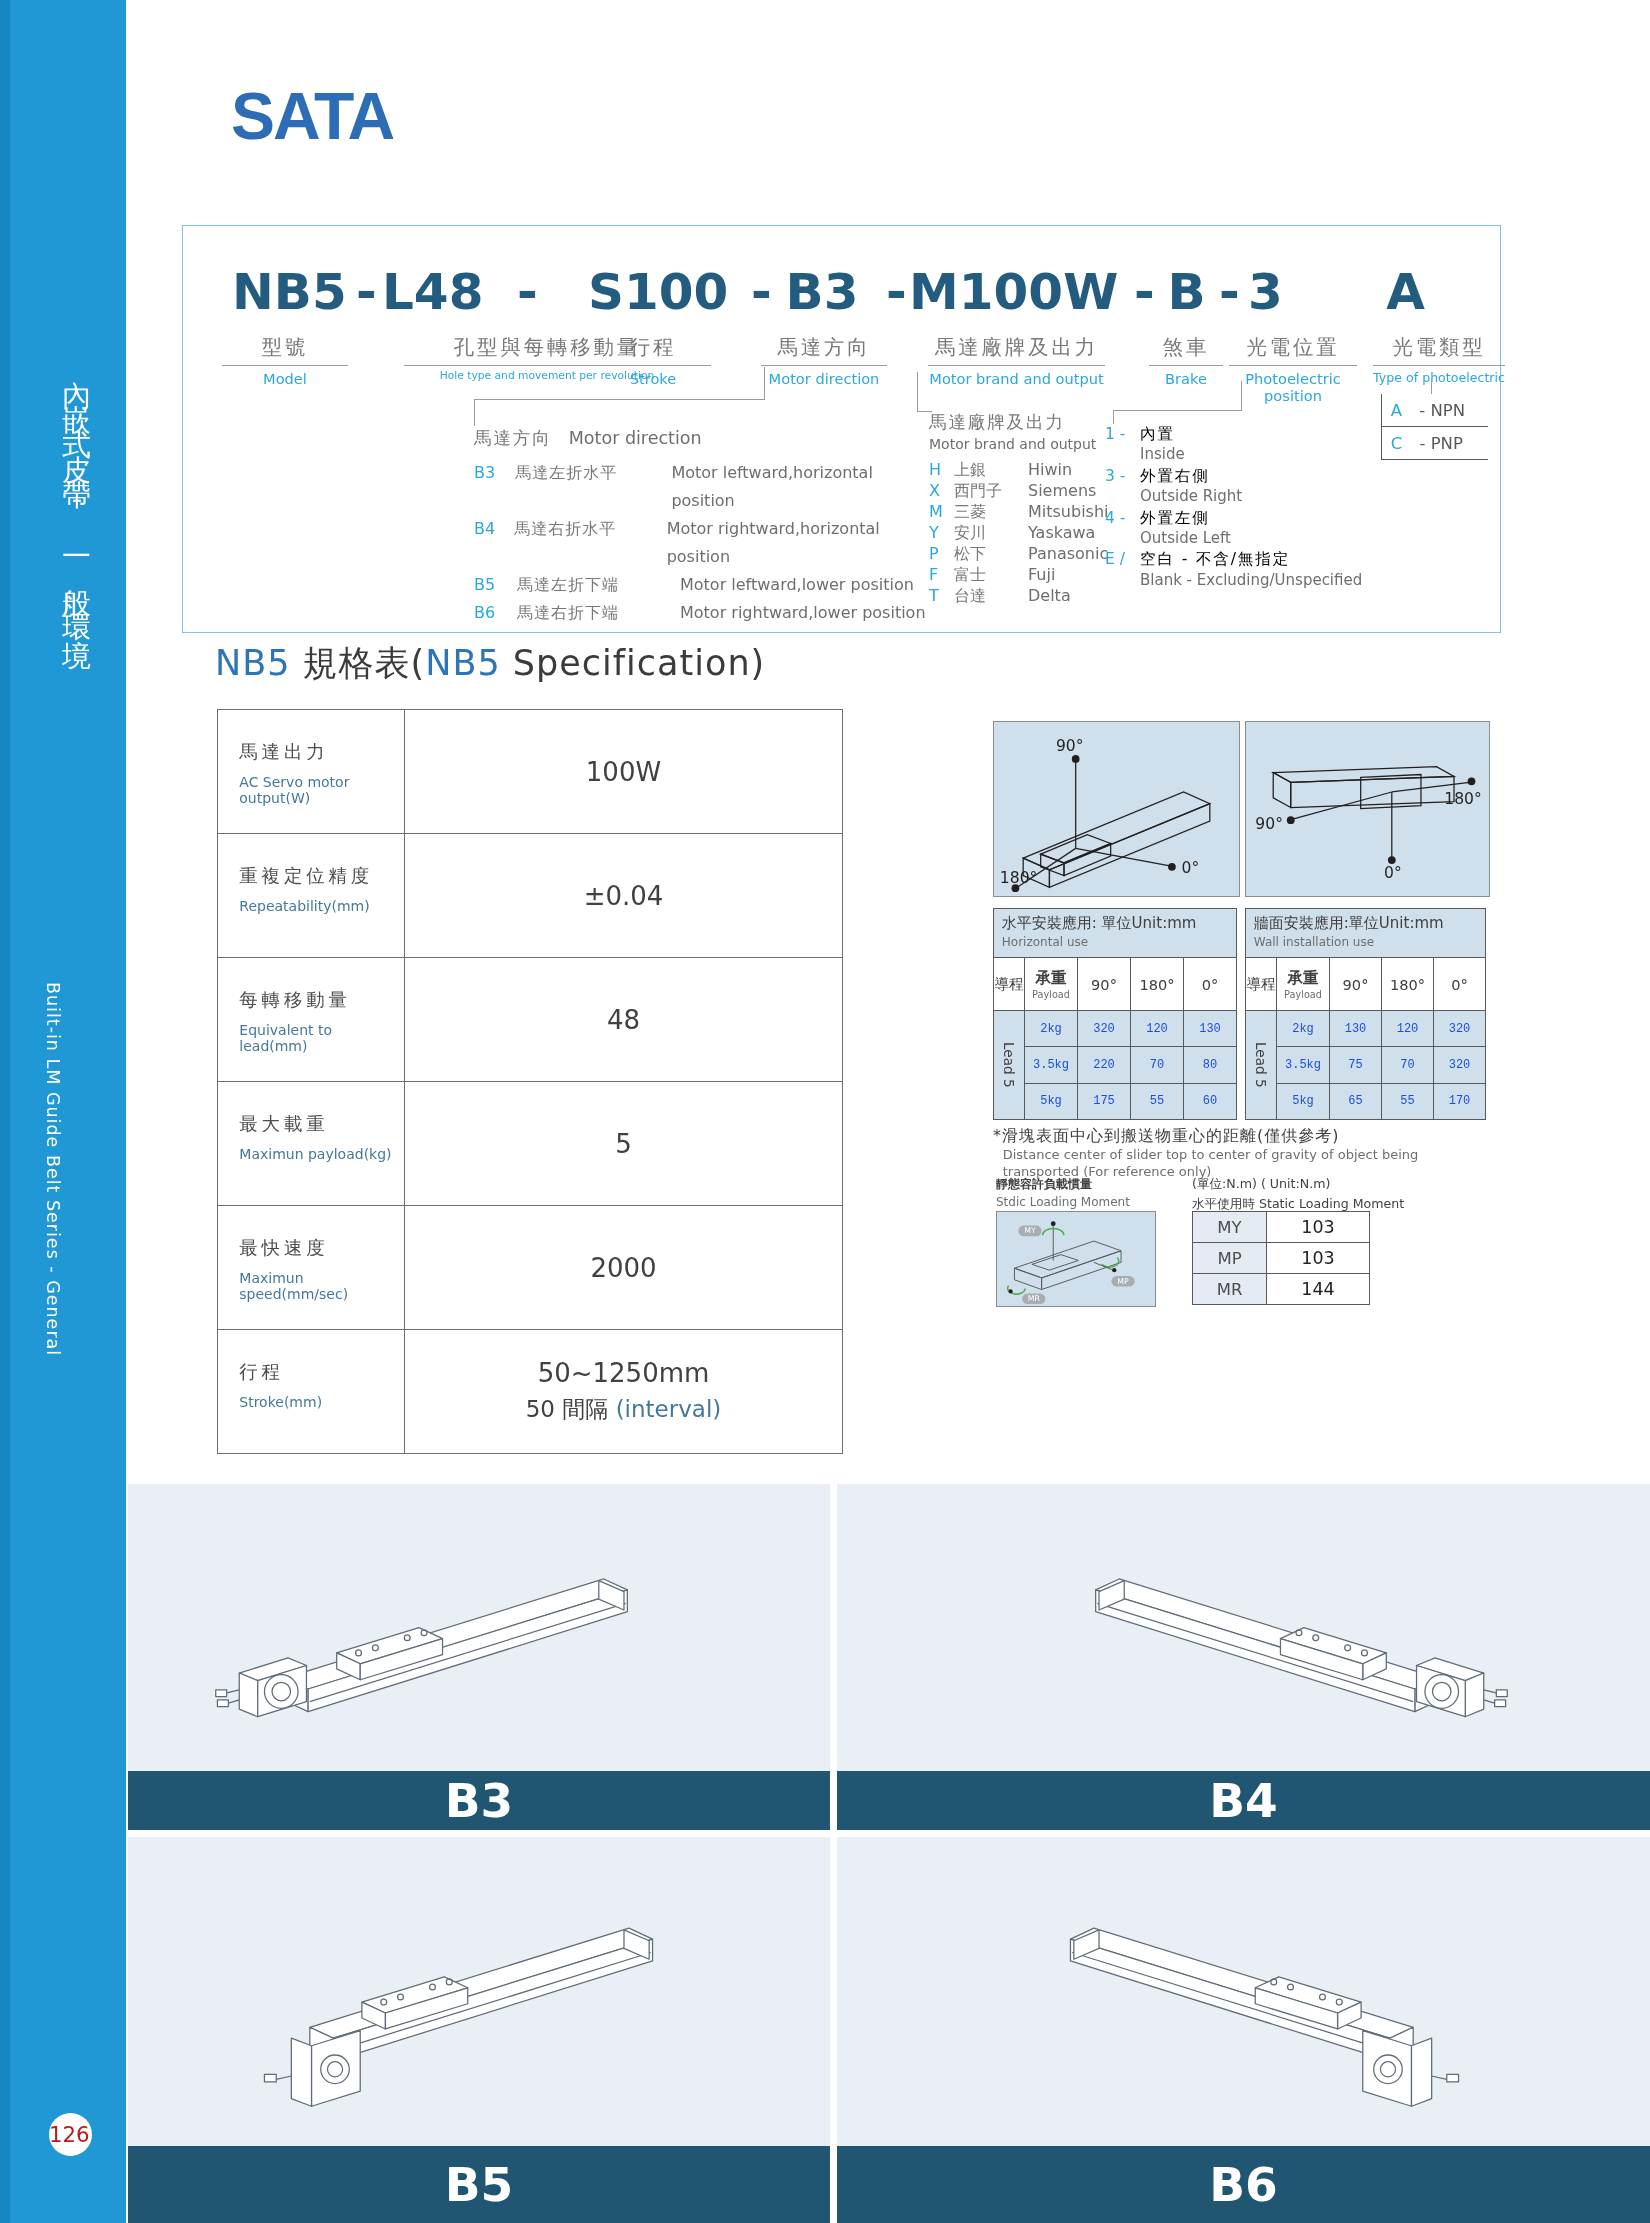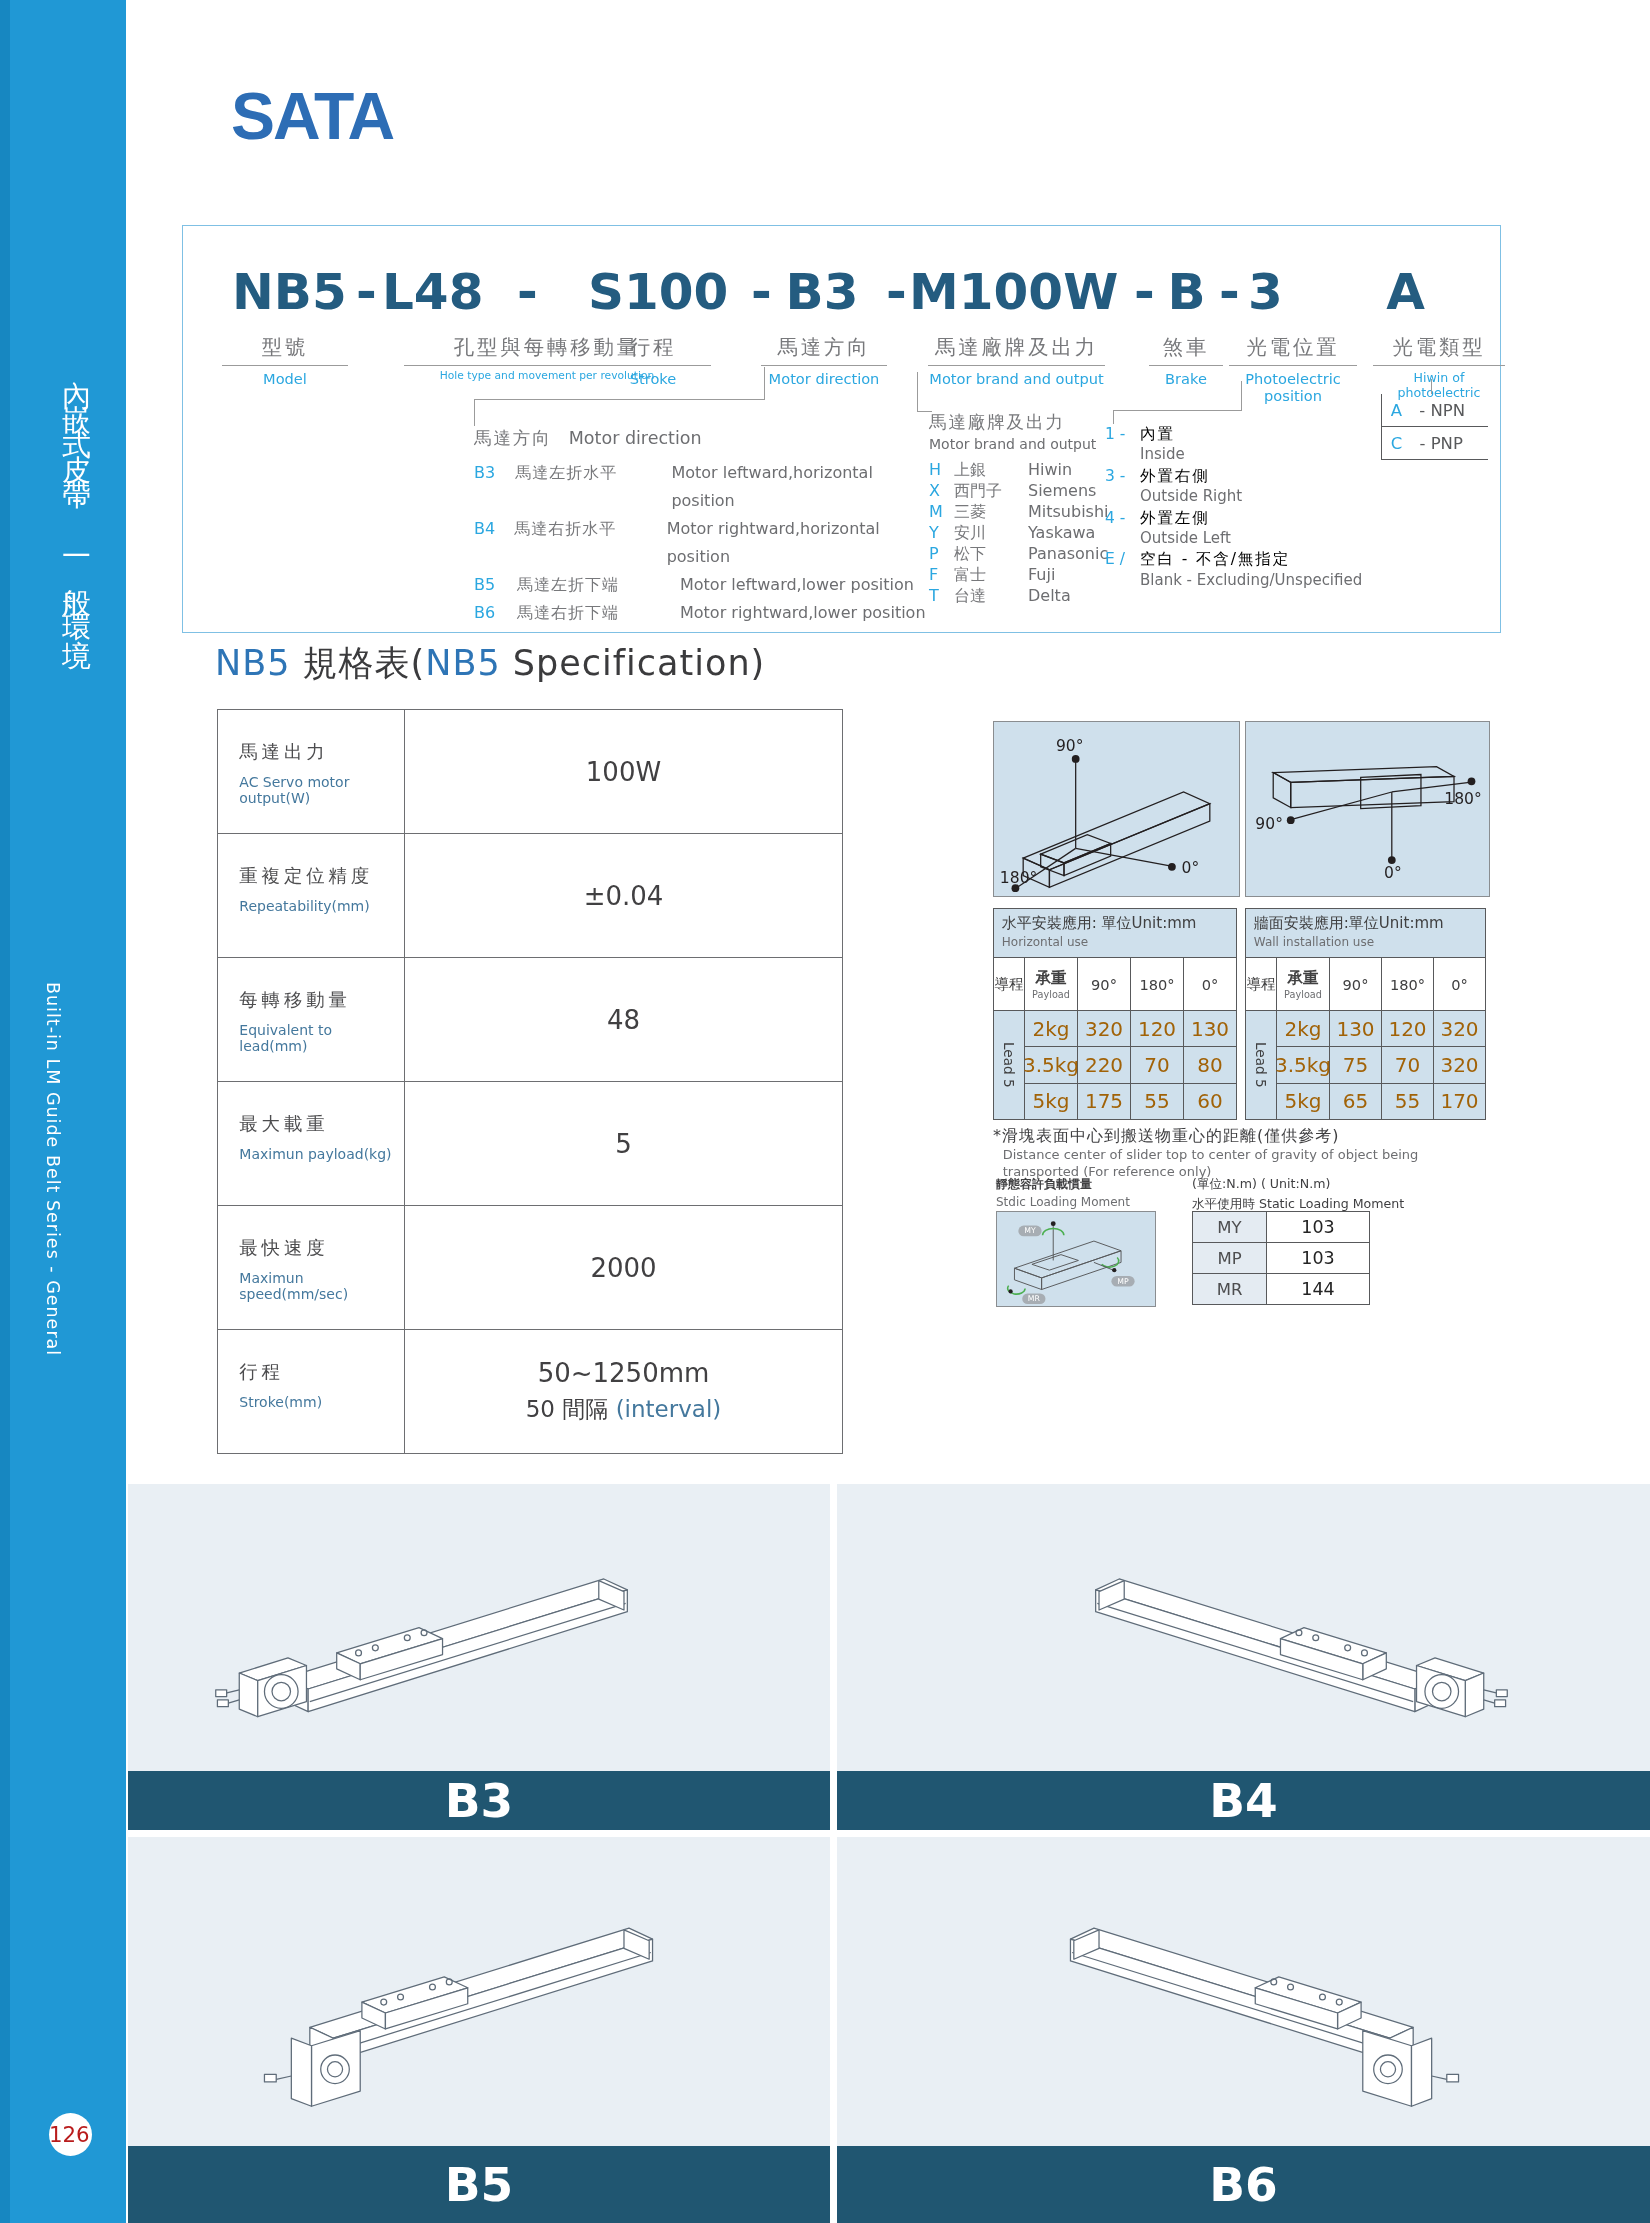--- a/index.html
+++ b/index.html
@@ -91,21 +91,21 @@
   .c-pay{width:53px;}
   .c-pay .zh{font-size:15.5px;font-weight:bold;color:#404041;}
   .c-pay .en{font-size:9.7px;color:#6d6e71;}
   .c-ang{flex:1;font-size:14.6px;color:#404041;}
   .it-body{display:flex;height:108px;}
   .lead-cell{width:31px;border-right:1px solid #58595b;background:#cfe0ec;display:flex;align-items:center;justify-content:center;box-sizing:border-box;}
   .lead-vert{writing-mode:vertical-rl;font-size:13.6px;color:#404041;}
   .it-rows{flex:1;display:flex;flex-direction:column;}
   .it-row{flex:1;display:flex;border-bottom:1px solid #58595b;box-sizing:border-box;background:#cfe0ec;}
   .it-row:last-child{border-bottom:none;}
-  .it-row .d{border-right:1px solid #58595b;display:flex;align-items:center;justify-content:center;font-size:20px;color:#a16207;box-sizing:border-box;}
+  .it-row .d{border-right:1px solid #58595b;display:flex;align-items:center;justify-content:center;font-size:12px;color:#1d4ed8;box-sizing:border-box;font-family:Liberation Mono, monospace;}
   .it-row .d:last-child{border-right:none;}
   .d-pay{width:53px;}
   .d-val{flex:1;}
 
   
   .m-note{left:993px;top:1126px;width:505px;}
   .m-note .zh{font-size:16px;color:#3f3f41;letter-spacing:1px;}
   .m-note .en{font-size:13px;color:#6d6e71;line-height:1.3;margin-left:9.7px;}
   .m-lab{left:996px;top:1176px;}
   .m-lab .zh{font-size:12px;font-weight:bold;color:#3f3f41;}
@@ -190,21 +190,21 @@
   <div class="seg-label" style="left:966px;width:74px;">
     <span class="zh">煞車</span>
     <span class="en">Brake</span>
   </div>
   <div class="seg-label" style="left:1046px;width:128px;">
     <span class="zh">光電位置</span>
     <span class="en">Photoelectric position</span>
   </div>
   <div class="seg-label" style="left:1190px;width:132px;">
     <span class="zh">光電類型</span>
-    <span class="en" style="font-size:12.6px;">Hiwin of photoelectric</span>
+    <span class="en" style="font-size:12.6px;">Type of photoelectric</span>
   </div>
 
   <div class="lead-line" style="left:291px;top:141px;width:290px;height:32px;border-right-width:1px;border-bottom-width:1px;"></div>
   <div class="lead-line" style="left:291px;top:173px;height:27px;border-left-width:1px;"></div>
   <div class="lead-line" style="left:734px;top:146px;width:13.6px;height:39px;border-left-width:1px;border-bottom-width:1px;"></div>
   <div class="lead-line" style="left:930px;top:155px;width:128px;height:29px;border-right-width:1px;border-bottom-width:1px;"></div>
   <div class="lead-line" style="left:930px;top:184px;height:13.6px;border-left-width:1px;"></div>
   <div class="lead-line" style="left:1248px;top:153px;height:14.6px;border-left-width:1px;"></div>
 
   <div class="opt-dir">

